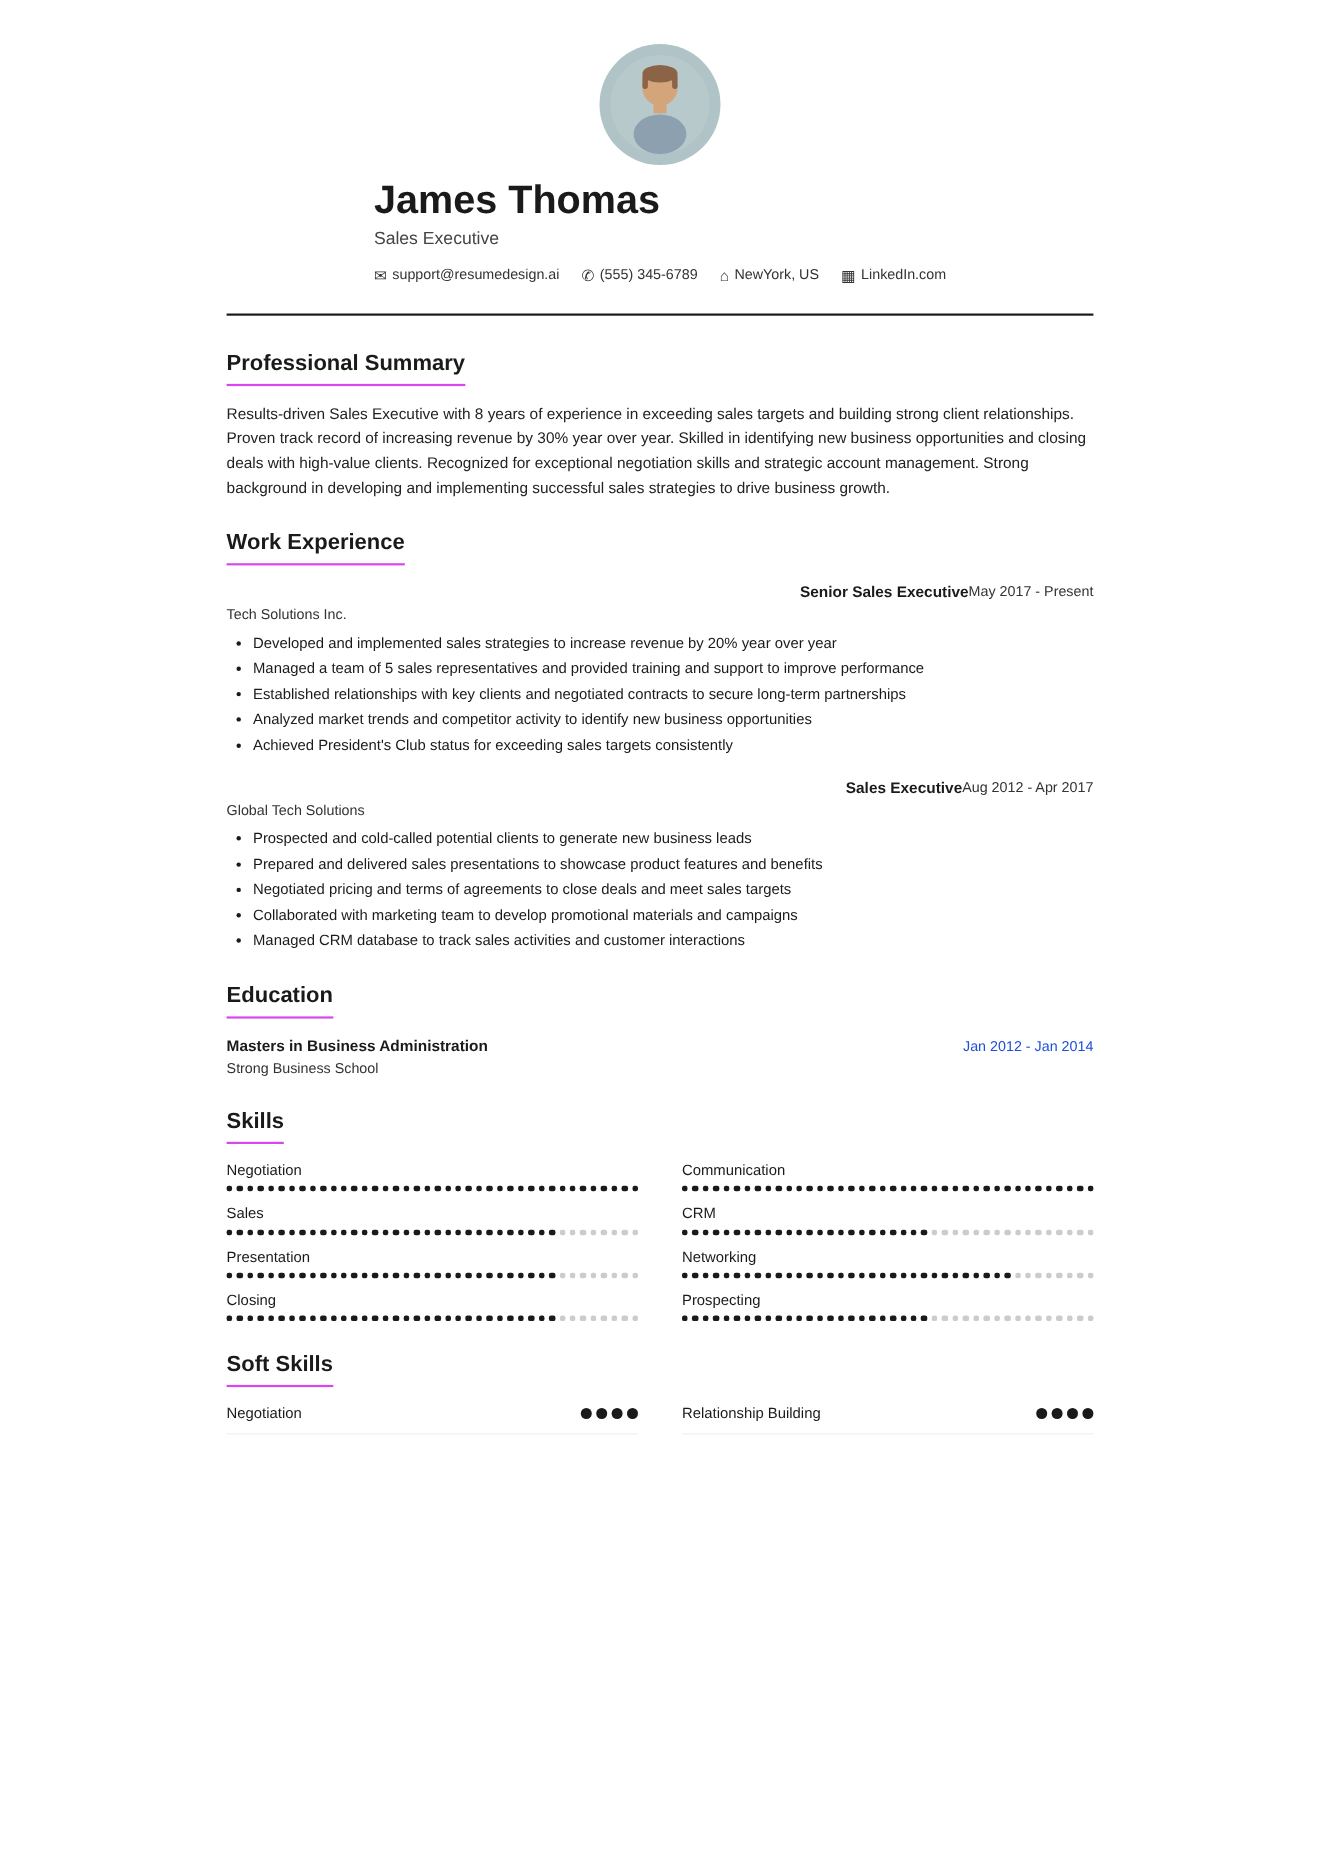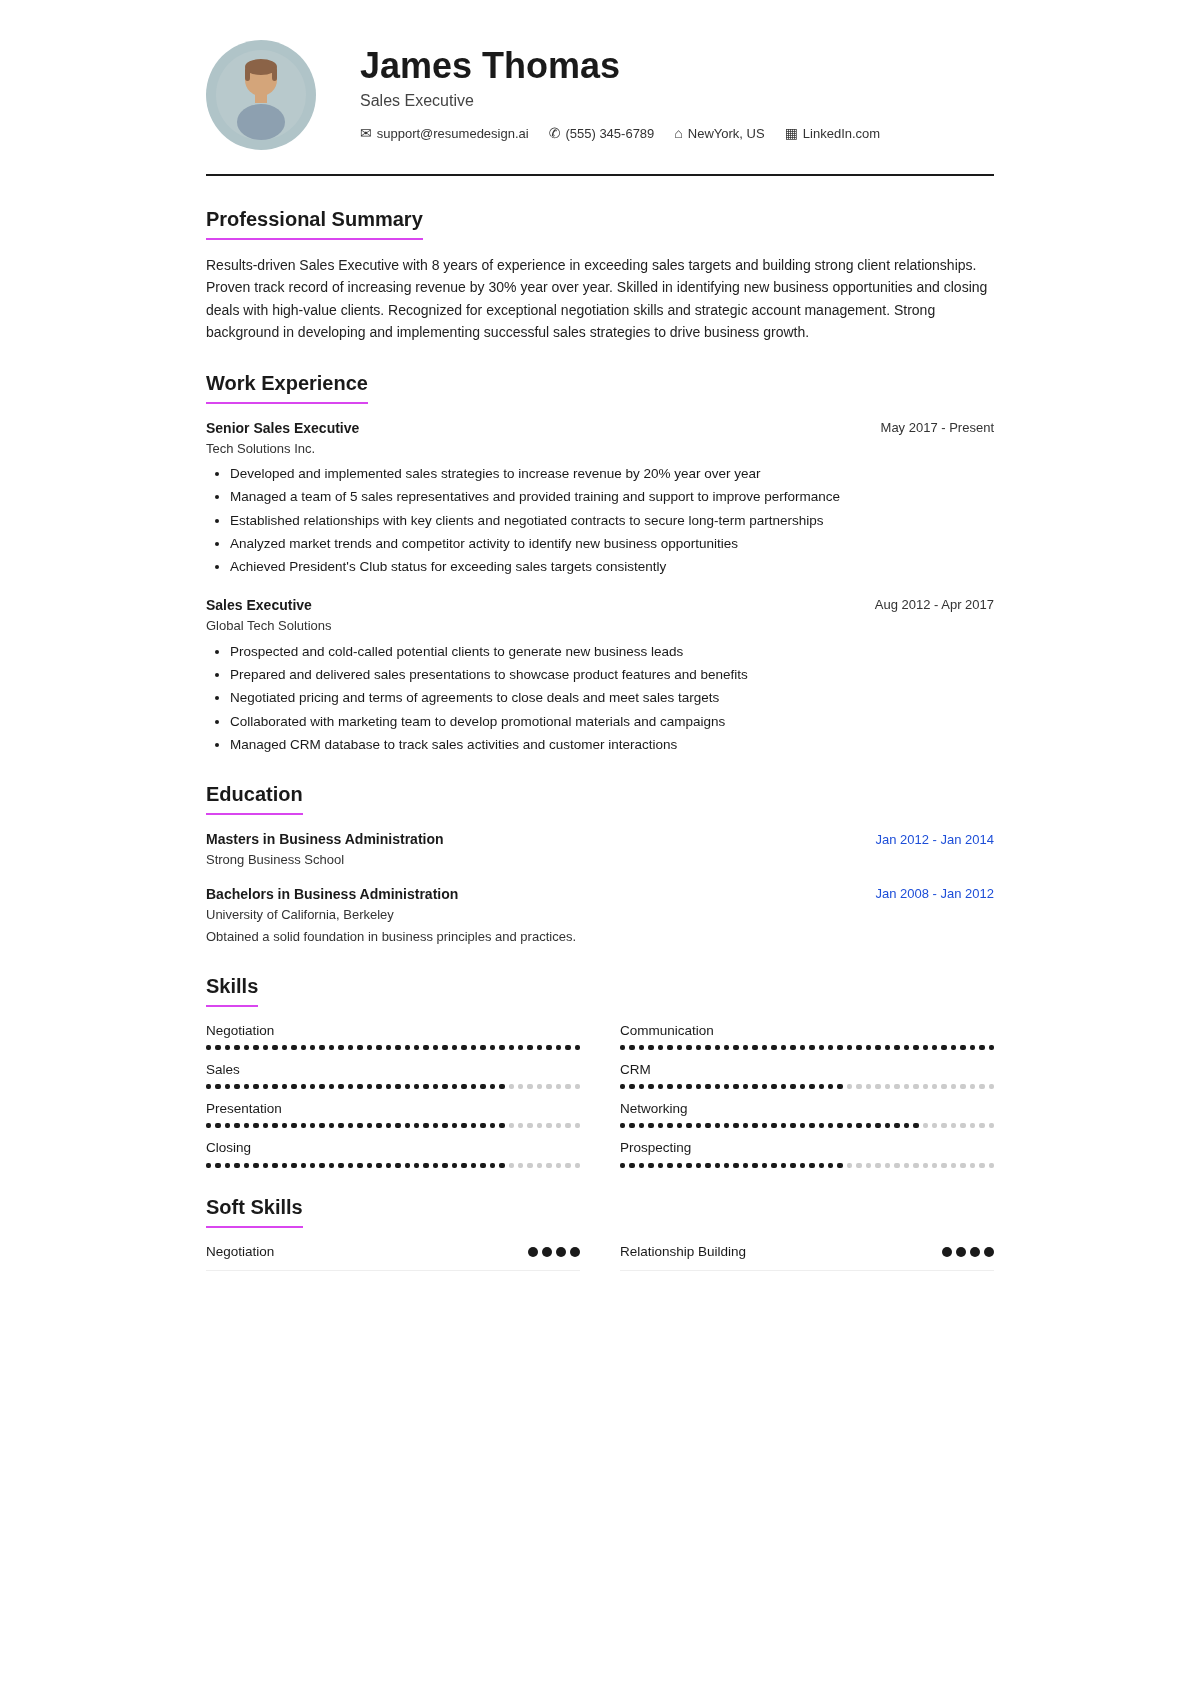--- a/index.html
+++ b/index.html
@@ -11,24 +11,25 @@
       margin: 0 auto;
       padding: 40px 56px;
       font-size: 14px;
       line-height: 1.5;
     }
 
     
     .header {
       display: flex;
       align-items: center;
-      gap: 44px;
+      gap: 12px;
       padding-bottom: 24px;
       border-bottom: 2px solid #1a1a1a;
       margin-bottom: 28px;
+      flex-direction: column;
     }
     .avatar {
       width: 110px;
       height: 110px;
       border-radius: 50%;
       background: #b0c4c8;
       overflow: hidden;
       flex-shrink: 0;
       display: flex;
       align-items: center;
@@ -78,39 +79,39 @@
     .summary-text {
       font-size: 14px;
       line-height: 1.6;
       color: #222;
     }
 
     
     .job-entry { margin-bottom: 18px; }
     .job-header {
       display: flex;
-      justify-content: space-between;
+      justify-content: flex-end;
       align-items: flex-start;
     }
     .job-title { font-weight: 700; font-size: 14px; }
     .job-date { font-size: 13px; color: #333; white-space: nowrap; }
     .job-company { font-size: 13px; color: #333; margin-bottom: 6px; }
     .job-bullets { padding-left: 24px; }
     .job-bullets li {
       font-size: 13.5px;
       margin-bottom: 3px;
       line-height: 1.5;
     }
 
     
     .edu-entry { margin-bottom: 14px; }
     .edu-header {
       display: flex;
       justify-content: space-between;
-      align-items: center;
+      align-items: flex-end;
     }
     .edu-degree { font-weight: 700; font-size: 14px; }
     .edu-date { font-size: 13px; color: #1d4ed8; white-space: nowrap; }
     .edu-school { font-size: 13px; color: #333; margin-bottom: 3px; }
     .edu-desc { font-size: 13px; color: #333; }
 
     
     .skills-grid {
       display: grid;
       grid-template-columns: 1fr 1fr;
@@ -240,28 +241,20 @@
   <div class="section-title">Education</div>
 
   <div class="edu-entry">
     <div class="edu-header">
       <div class="edu-degree">Masters in Business Administration</div>
       <div class="edu-date">Jan 2012 - Jan 2014</div>
     </div>
     <div class="edu-school">Strong Business School</div>
   </div>
 
-  <div class="edu-entry">
-    <div class="edu-header">
-      <div class="edu-degree">Bachelors in Business Administration</div>
-      <div class="edu-date">Jan 2008 - Jan 2012</div>
-    </div>
-    <div class="edu-school">University of California, Berkeley</div>
-    <div class="edu-desc">Obtained a solid foundation in business principles and practices.</div>
-  </div>
 </div>
 
 <div class="section">
   <div class="section-title">Skills</div>
   <div class="skills-grid" id="skills-grid">
       <div class="skill-item">
         <div class="skill-label">Negotiation</div>
         <div class="skill-bar-segmented">
           <div class="skill-seg filled"></div>
           <div class="skill-seg filled"></div>

